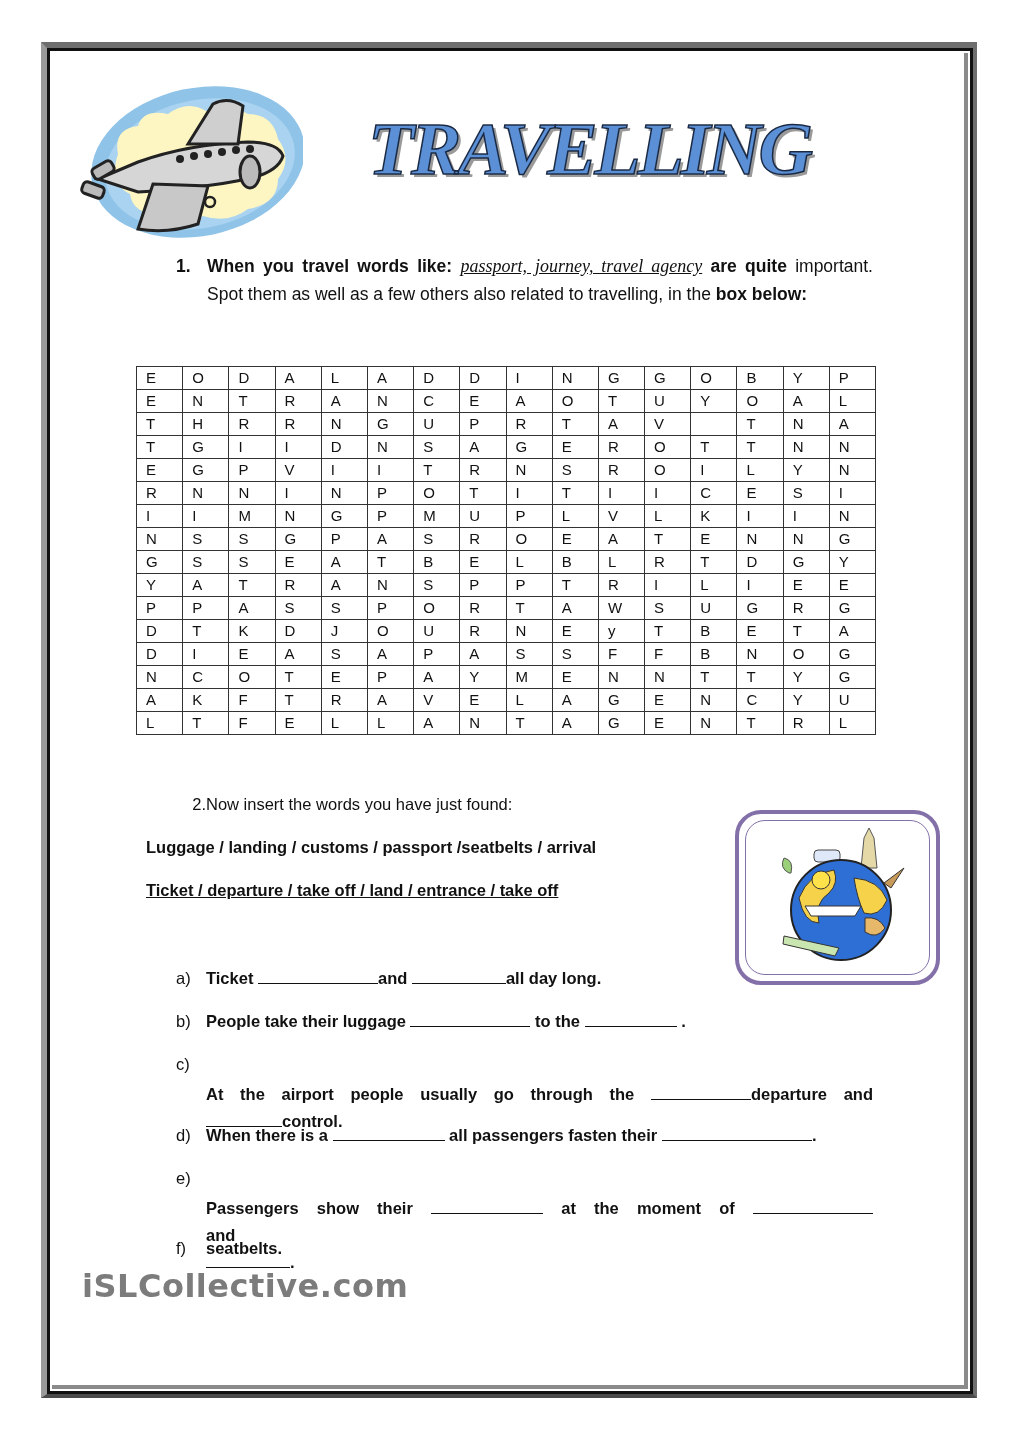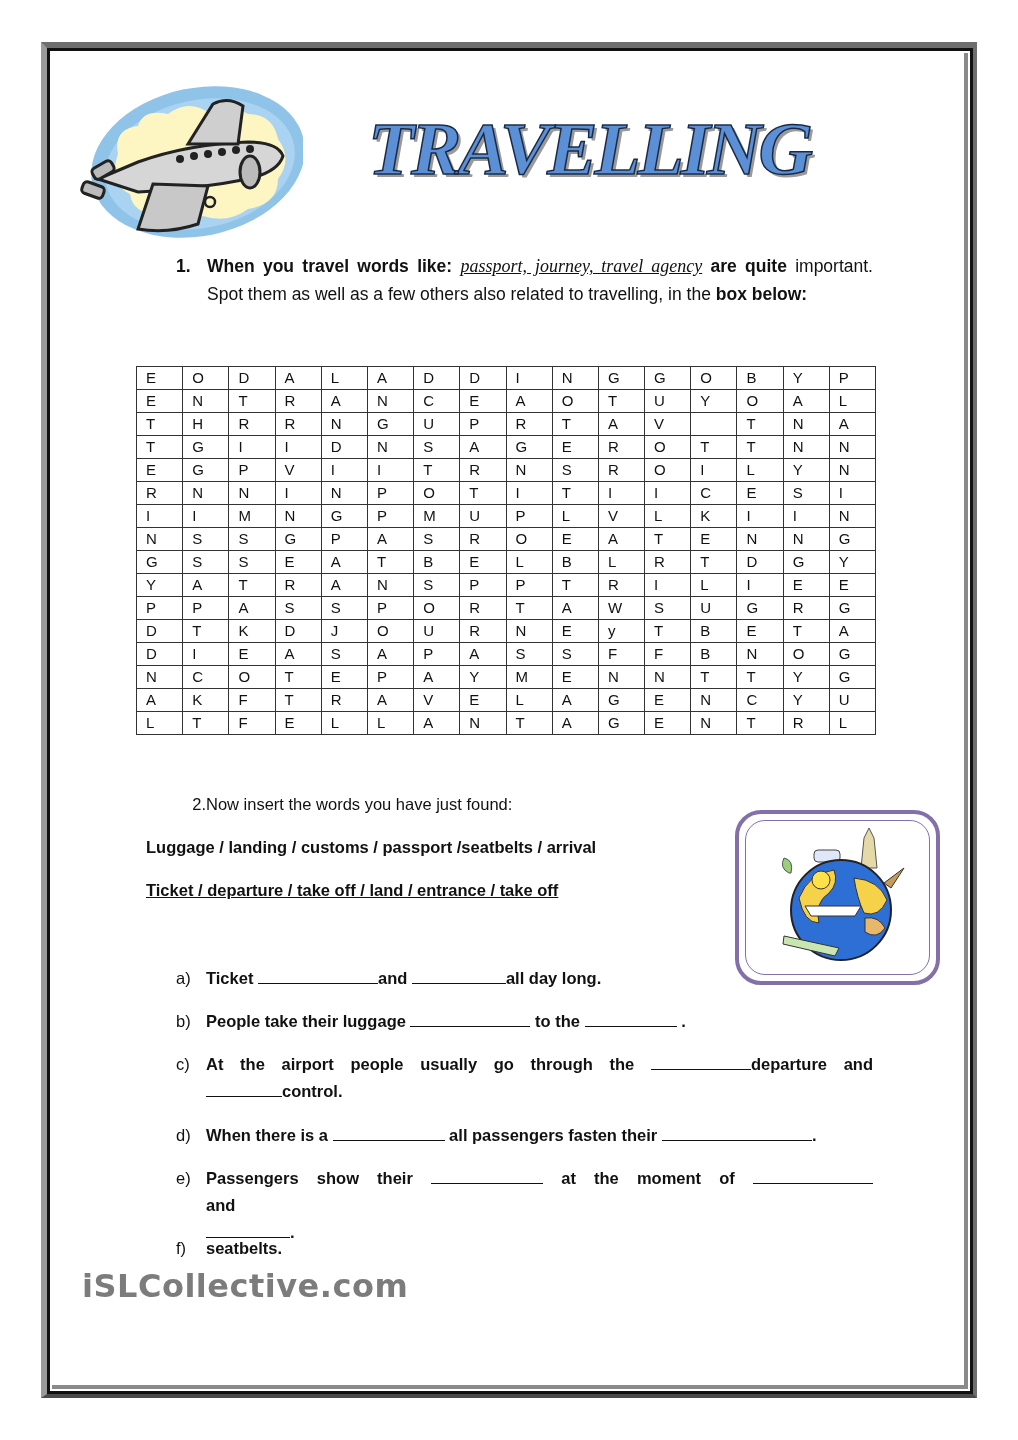--- a/index.html
+++ b/index.html
@@ -63,21 +63,21 @@
   }
   .globe-frame-inner {
     position: absolute; left: 6px; top: 6px; right: 6px; bottom: 6px;
     border: 1.5px solid #8470a8; border-radius: 20px;
   }
   .globe-illustration { position: absolute; left: 30px; top: 14px; width: 140px; height: 140px; }
 
   .exercise { position: absolute; left: 176px; width: 697px; font-size: 16.5px; line-height: 27px; font-weight: bold; }
   .exercise .label { position: absolute; left: 0; top: 0; font-weight: normal; }
   .exercise .body { margin-left: 30px; text-align: justify; }
-  .exercise .body.justify-last { text-align-last: justify; }
+  .exercise .body.justify-last { text-align-last: justify; margin-top: 30px; }
   .blank { display: inline-block; border-bottom: 1.5px solid #111; height: 16px; vertical-align: baseline; }
 
   .watermark {
     position: absolute; left: 82px; top: 1267px;
     font-family: "DejaVu Sans", sans-serif; font-weight: bold; font-size: 32px; color: #7c7c7c;
     letter-spacing: 0.5px; white-space: nowrap;
   }
 </style>
 </head>
 <body>

